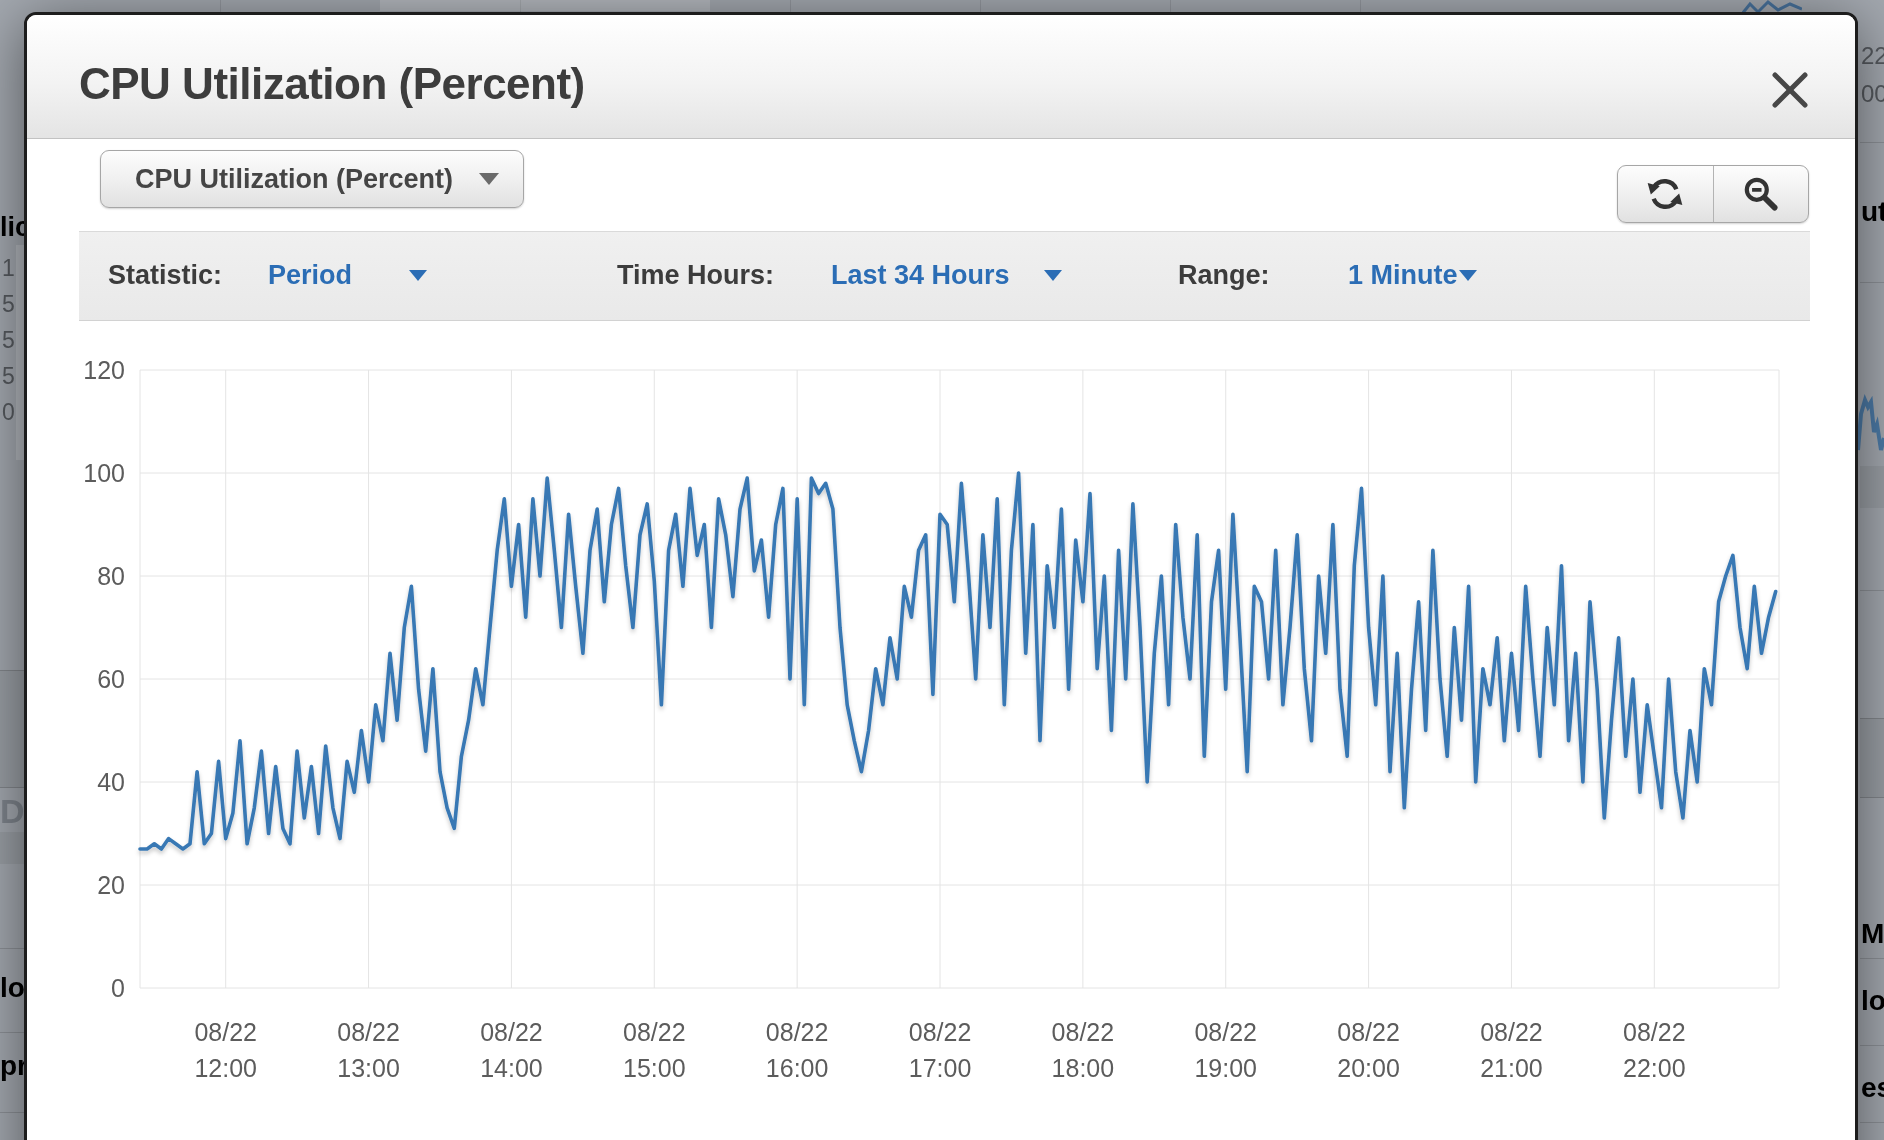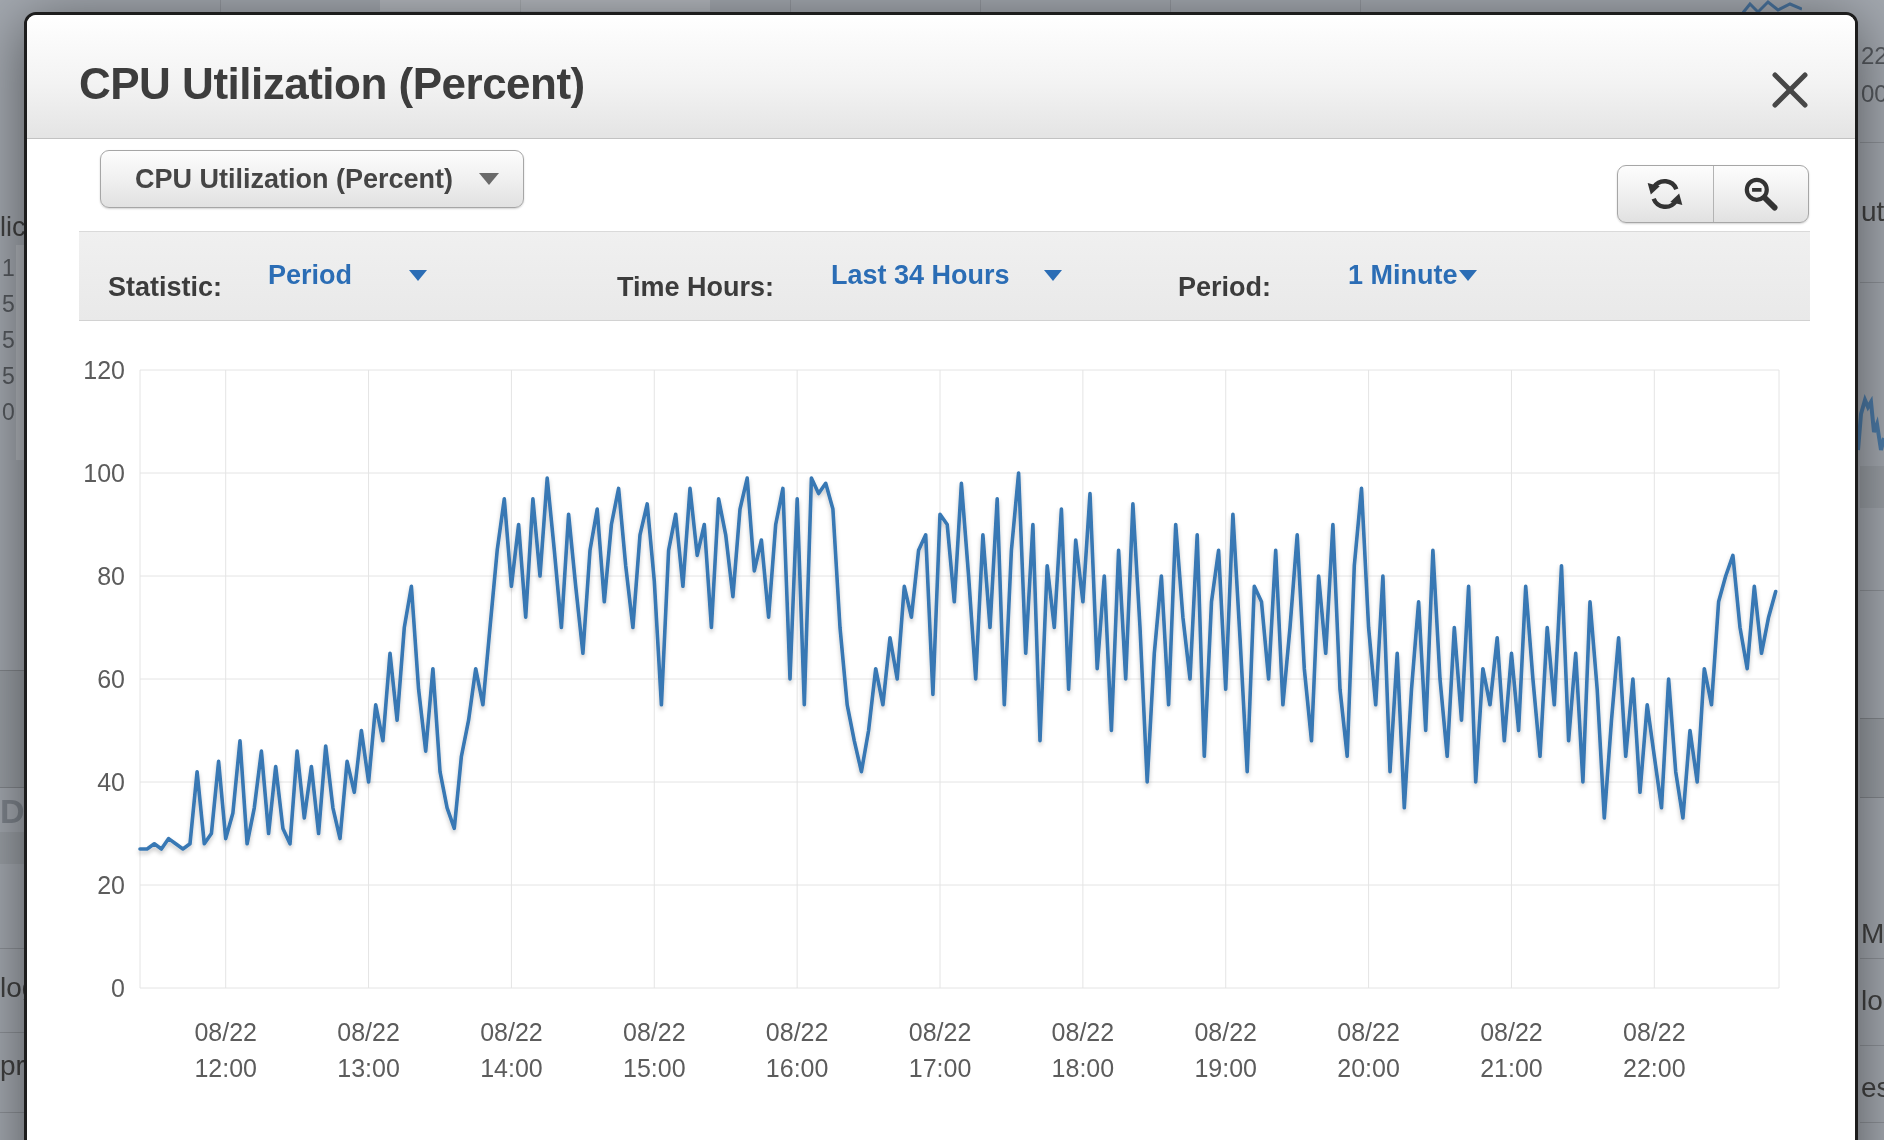--- a/index.html
+++ b/index.html
@@ -1,21 +1,21 @@
 <!DOCTYPE html>
 <html><head>
 <meta charset="utf-8">
 <style>
   html,body{margin:0;padding:0;background:#7d8289;}
   *{box-sizing:border-box;font-family:"Liberation Sans","DejaVu Sans",sans-serif;}
   #stage{position:relative;width:1884px;height:1140px;overflow:hidden;background:#a3a8af;}
 
   
   .bg-frag{position:absolute;color:#55595e;}
-  .bg-bold{font-weight:400;color:#404040;}
+  .bg-bold{font-weight:700;color:#000000;}
   .bg-line-v{position:absolute;top:0;width:1px;height:13px;background:rgba(0,0,0,0.10);}
   .bg-divider{position:absolute;height:1px;background:rgba(0,0,0,0.14);}
   .bg-band{position:absolute;background:rgba(0,0,0,0.06);}
   .bg-light{position:absolute;background:rgba(255,255,255,0.18);}
 
   
   #modal{position:absolute;left:24px;top:12px;width:1834px;height:1220px;
          background:#ffffff;border:3px solid #1d1d1d;border-radius:12px;
          box-shadow:0 10px 60px rgba(0,0,0,0.5);overflow:hidden;}
   #modal-header{position:absolute;left:0;top:0;width:100%;height:124px;
@@ -33,21 +33,21 @@
         border-top:12px solid #6a6a6a;margin-left:auto;margin-right:24px;}
 
   #action-group{position:absolute;left:1590px;top:150px;width:192px;height:58px;display:flex;}
   .action-btn{flex:1;display:flex;align-items:center;justify-content:center;cursor:pointer;}
   .action-btn:first-child{border-right:1px solid #b3b3b3;border-radius:9px 0 0 9px;}
   .action-btn:last-child{border-radius:0 9px 9px 0;border-left:none;}
 
   #toolbar{position:absolute;left:52px;top:216px;width:1731px;height:90px;
         background:linear-gradient(180deg,#f0f0f0 0%,#e9e9e9 100%);
         border-top:1px solid #dadada;border-bottom:1px solid #d2d2d2;}
-  .tb-label{position:absolute;top:28px;font-size:27px;font-weight:700;color:#3c3c3c;margin-top:12px;}
+  .tb-label{position:absolute;top:28px;font-size:27px;font-weight:700;color:#3c3c3c;}
   .tb-value{position:absolute;top:28px;font-size:27px;font-weight:700;color:#2b6db5;cursor:pointer;}
   .caret-blue{position:absolute;top:38px;width:0;height:0;border-left:9px solid transparent;
         border-right:9px solid transparent;border-top:11px solid #2b6db5;cursor:pointer;}
 
   #chart-svg{position:absolute;left:0;top:306px;width:1832px;height:834px;}
 </style>
 </head>
 <body>
 <div id="stage">
 
@@ -133,21 +133,21 @@
       </div>
     </div>
 
     <div id="toolbar">
       <span class="tb-label" style="left:29px">Statistic:</span>
       <span class="tb-value" style="left:189px">Period</span>
       <span class="caret-blue" style="left:330px"></span>
       <span class="tb-label" style="left:538px">Time Hours:</span>
       <span class="tb-value" style="left:752px">Last 34 Hours</span>
       <span class="caret-blue" style="left:965px"></span>
-      <span class="tb-label" style="left:1099px">Period:</span>
+      <span class="tb-label" style="left:1099px">Range:</span>
       <span class="tb-value" style="left:1269px">1 Minute</span>
       <span class="caret-blue" style="left:1380px"></span>
     </div>
 
     <svg id="chart-svg" viewBox="26 320 1832 834">
         <defs>
           <filter id="lineShadow" x="-5%" y="-20%" width="110%" height="140%">
             <feDropShadow dx="0" dy="3" stdDeviation="2.2" flood-color="#000000" flood-opacity="0.22"></feDropShadow>
           </filter>
         </defs>

